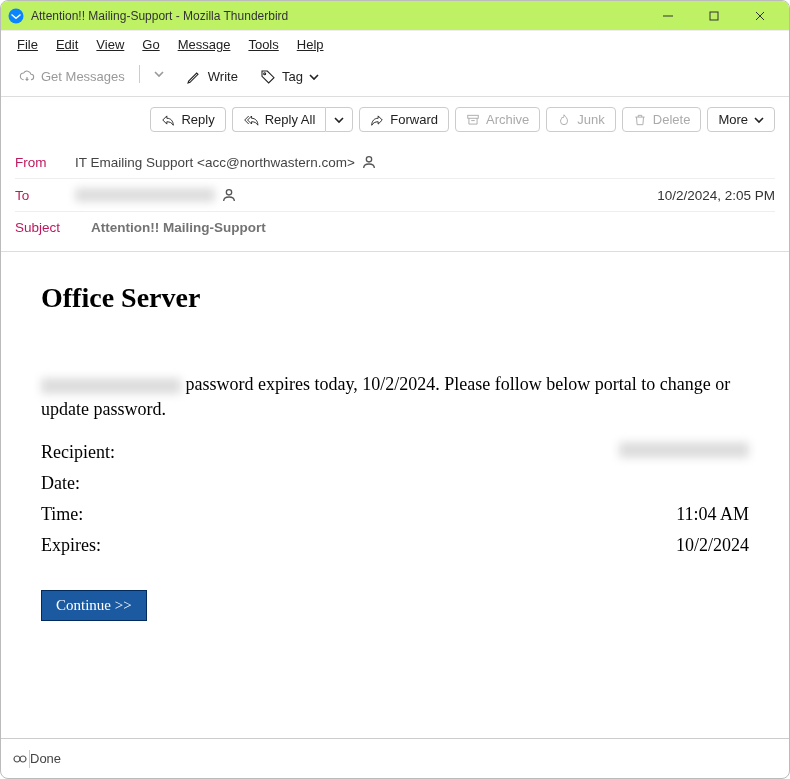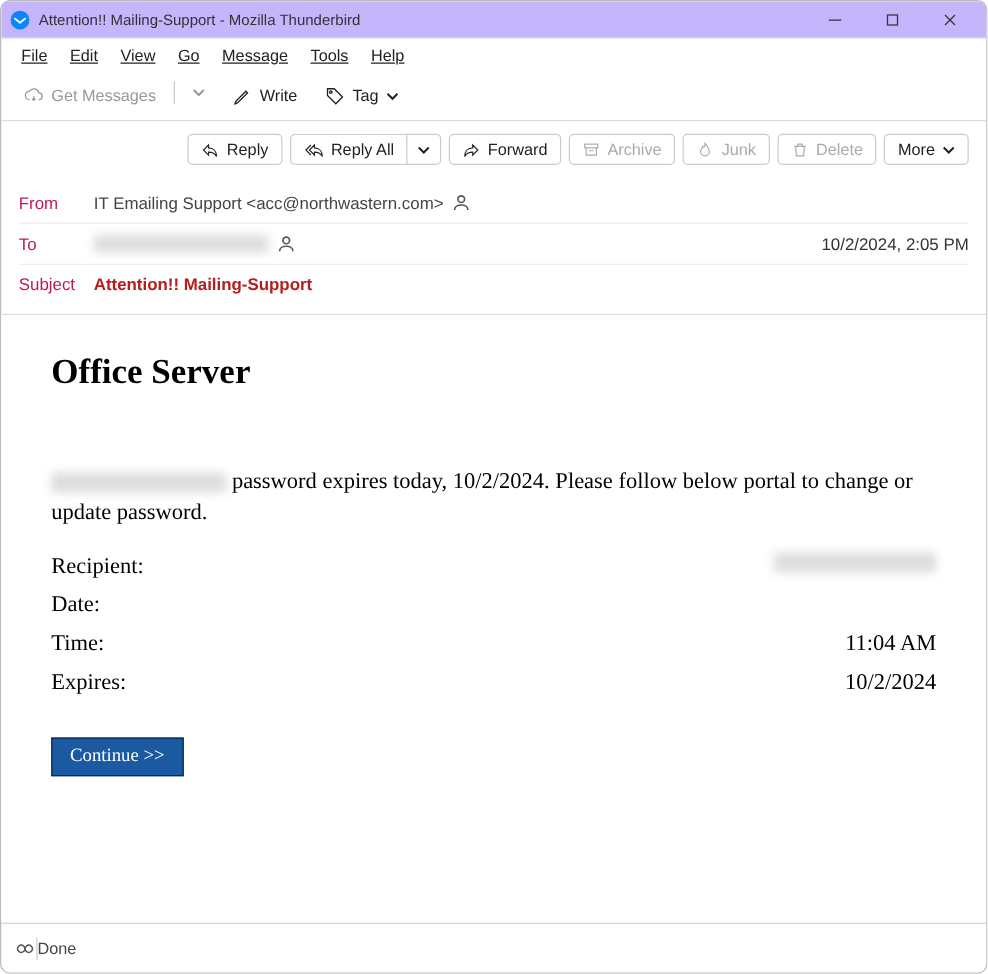--- a/index.html
+++ b/index.html
@@ -1,20 +1,20 @@
 <!DOCTYPE html>
 <html><head>
 <meta charset="utf-8">
 <style>
   * { box-sizing: border-box; margin: 0; padding: 0; }
   body { font-family: "Segoe UI", Arial, sans-serif; background: #fff; font-size: 13px; color: #000; }
   .window { width: 790px; height: 779px; border: 1px solid #bbb; border-radius: 8px; overflow: hidden; display: flex; flex-direction: column; background: #fff; position: relative; }
   
   
-  .titlebar { height: 30px; display: flex; align-items: center; padding: 0 6px; background: #c4b5fd; border-bottom: 1px solid #eee; }
+  .titlebar { height: 30px; display: flex; align-items: center; padding: 0 6px; background: #bef264; border-bottom: 1px solid #eee; }
   .titlebar .app-icon { width: 18px; height: 18px; margin-right: 6px; display:flex; align-items:center; justify-content:center; }
   .titlebar .title { font-size: 12px; color: #333; flex: 1; }
   .win-controls { display: flex; gap: 0; }
   .win-btn { width: 46px; height: 30px; display: flex; align-items: center; justify-content: center; color: #333; }
   .win-btn svg { stroke: #333; stroke-width: 1; fill: none; }
   
   
   .menubar { height: 26px; display: flex; align-items: center; padding: 0 8px; gap: 2px; }
   .menubar .menuitem { padding: 4px 8px; font-size: 13px; color: #222; position: relative; }
   .menubar .menuitem .ul { text-decoration: underline; }
@@ -37,21 +37,21 @@
   .act-group .act-btn:first-child { border-top-right-radius:0; border-bottom-right-radius:0; border-right:0; }
   .act-group .act-btn.split { border-top-left-radius:0; border-bottom-left-radius:0; padding-left:8px; padding-right:8px; }
   
   
   .headers { padding: 6px 14px 10px; font-size: 13.5px; color: #444; }
   .hdr-row { display: flex; align-items: center; padding: 6px 0; }
   .hdr-label { width: 60px; color: #be185d; }
   .hdr-val { flex: 1; display:flex; align-items:center; gap:6px; }
   .hdr-date { color: #333; }
   .hdr-sep { height: 1px; background: #eee; margin: 2px 0; }
-  .subject-line .sub-val { font-weight: 700; color: #b91c1c; }
+  .subject-line .sub-val { font-weight: 700; color: #737373; margin-left: 16px; }
   .contact-icon { width:16px; height:16px; }
   .blurred { filter: blur(4px); background: #ddd; height: 14px; width: 140px; border-radius: 2px; }
   
   
   .body-area { flex: 1; border-top: 1px solid #ddd; background: #fff; position: relative; overflow: hidden; }
   .body-inner { padding: 30px 40px; font-family: Georgia, 'Times New Roman', serif; font-size: 18px; color: #000; position: relative; z-index: 2; }
   .body-inner h1 { font-size: 28px; font-weight: 700; margin-bottom: 40px; font-family: Georgia, serif; }
   .body-inner .msg-box { background: #fff; padding: 18px 0; }
   .body-inner p.lead { margin-bottom: 20px; line-height: 1.4; }
   .lead .blur-inline { display:inline-block; width:140px; height:16px; background:#ddd; filter:blur(4px); vertical-align:middle; border-radius:2px; }

